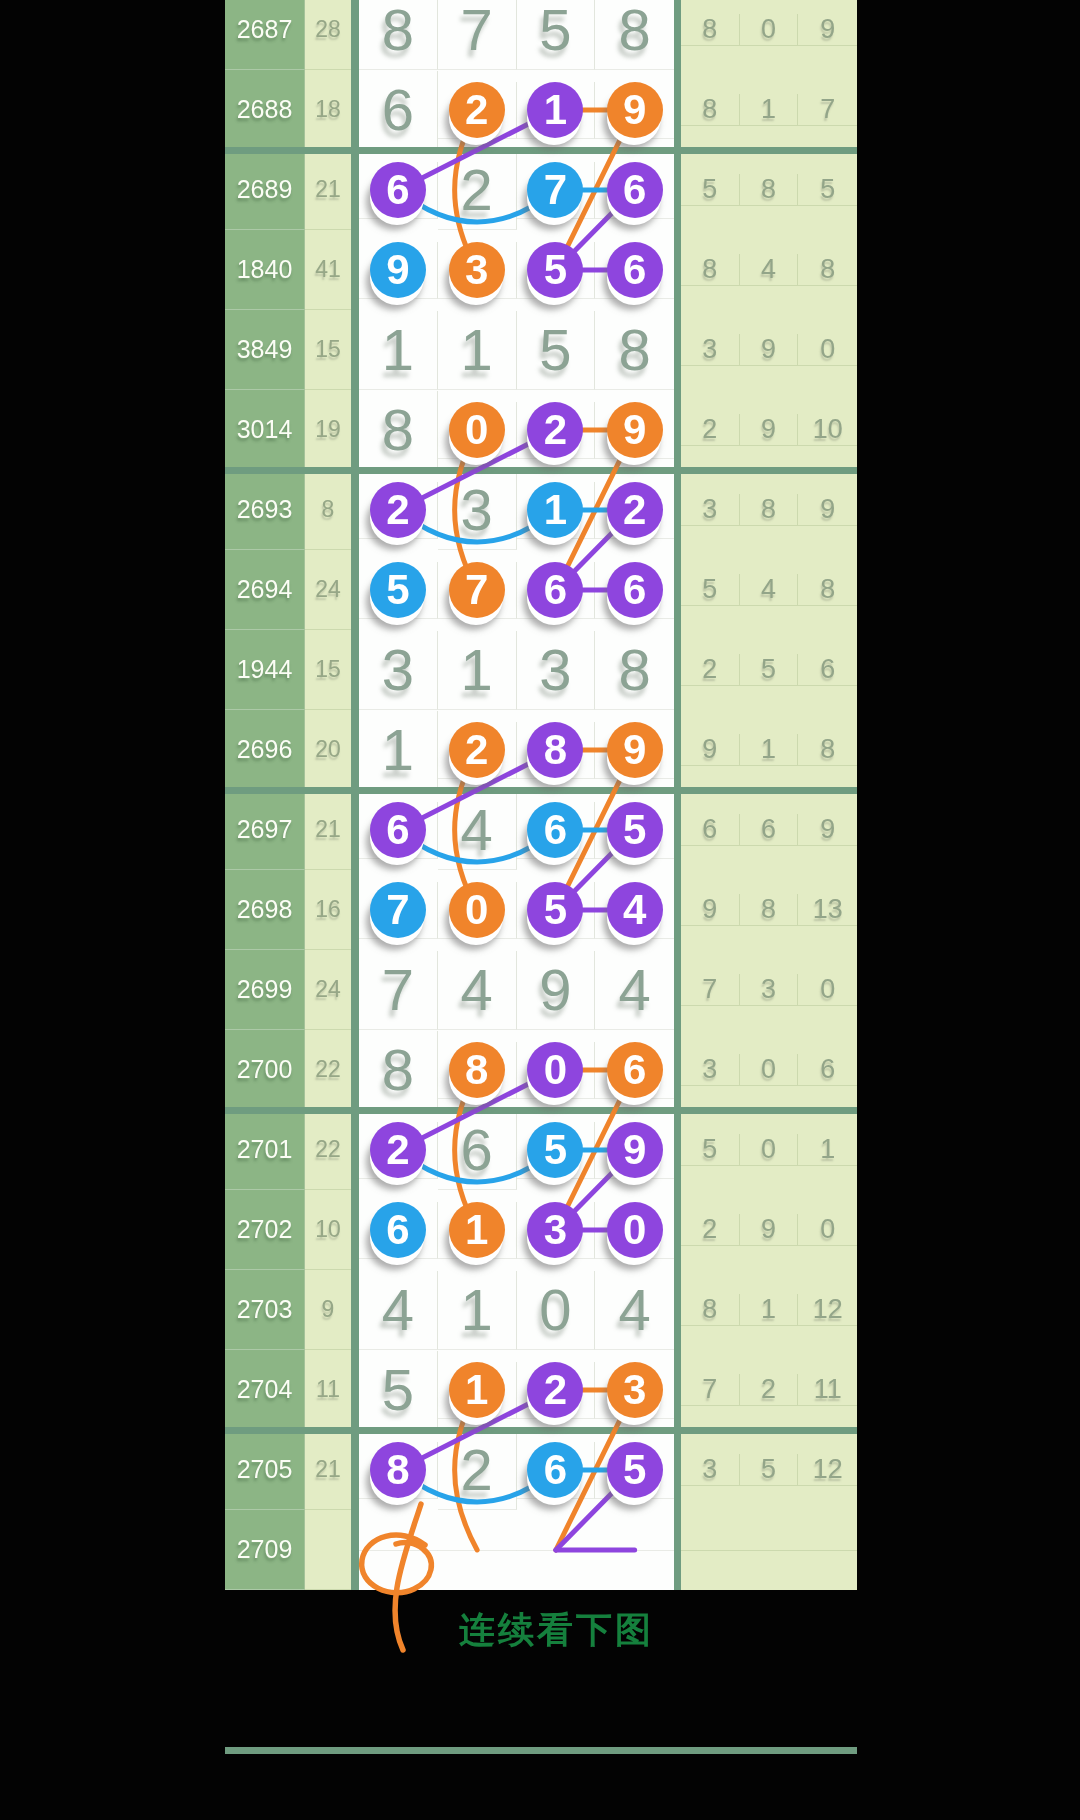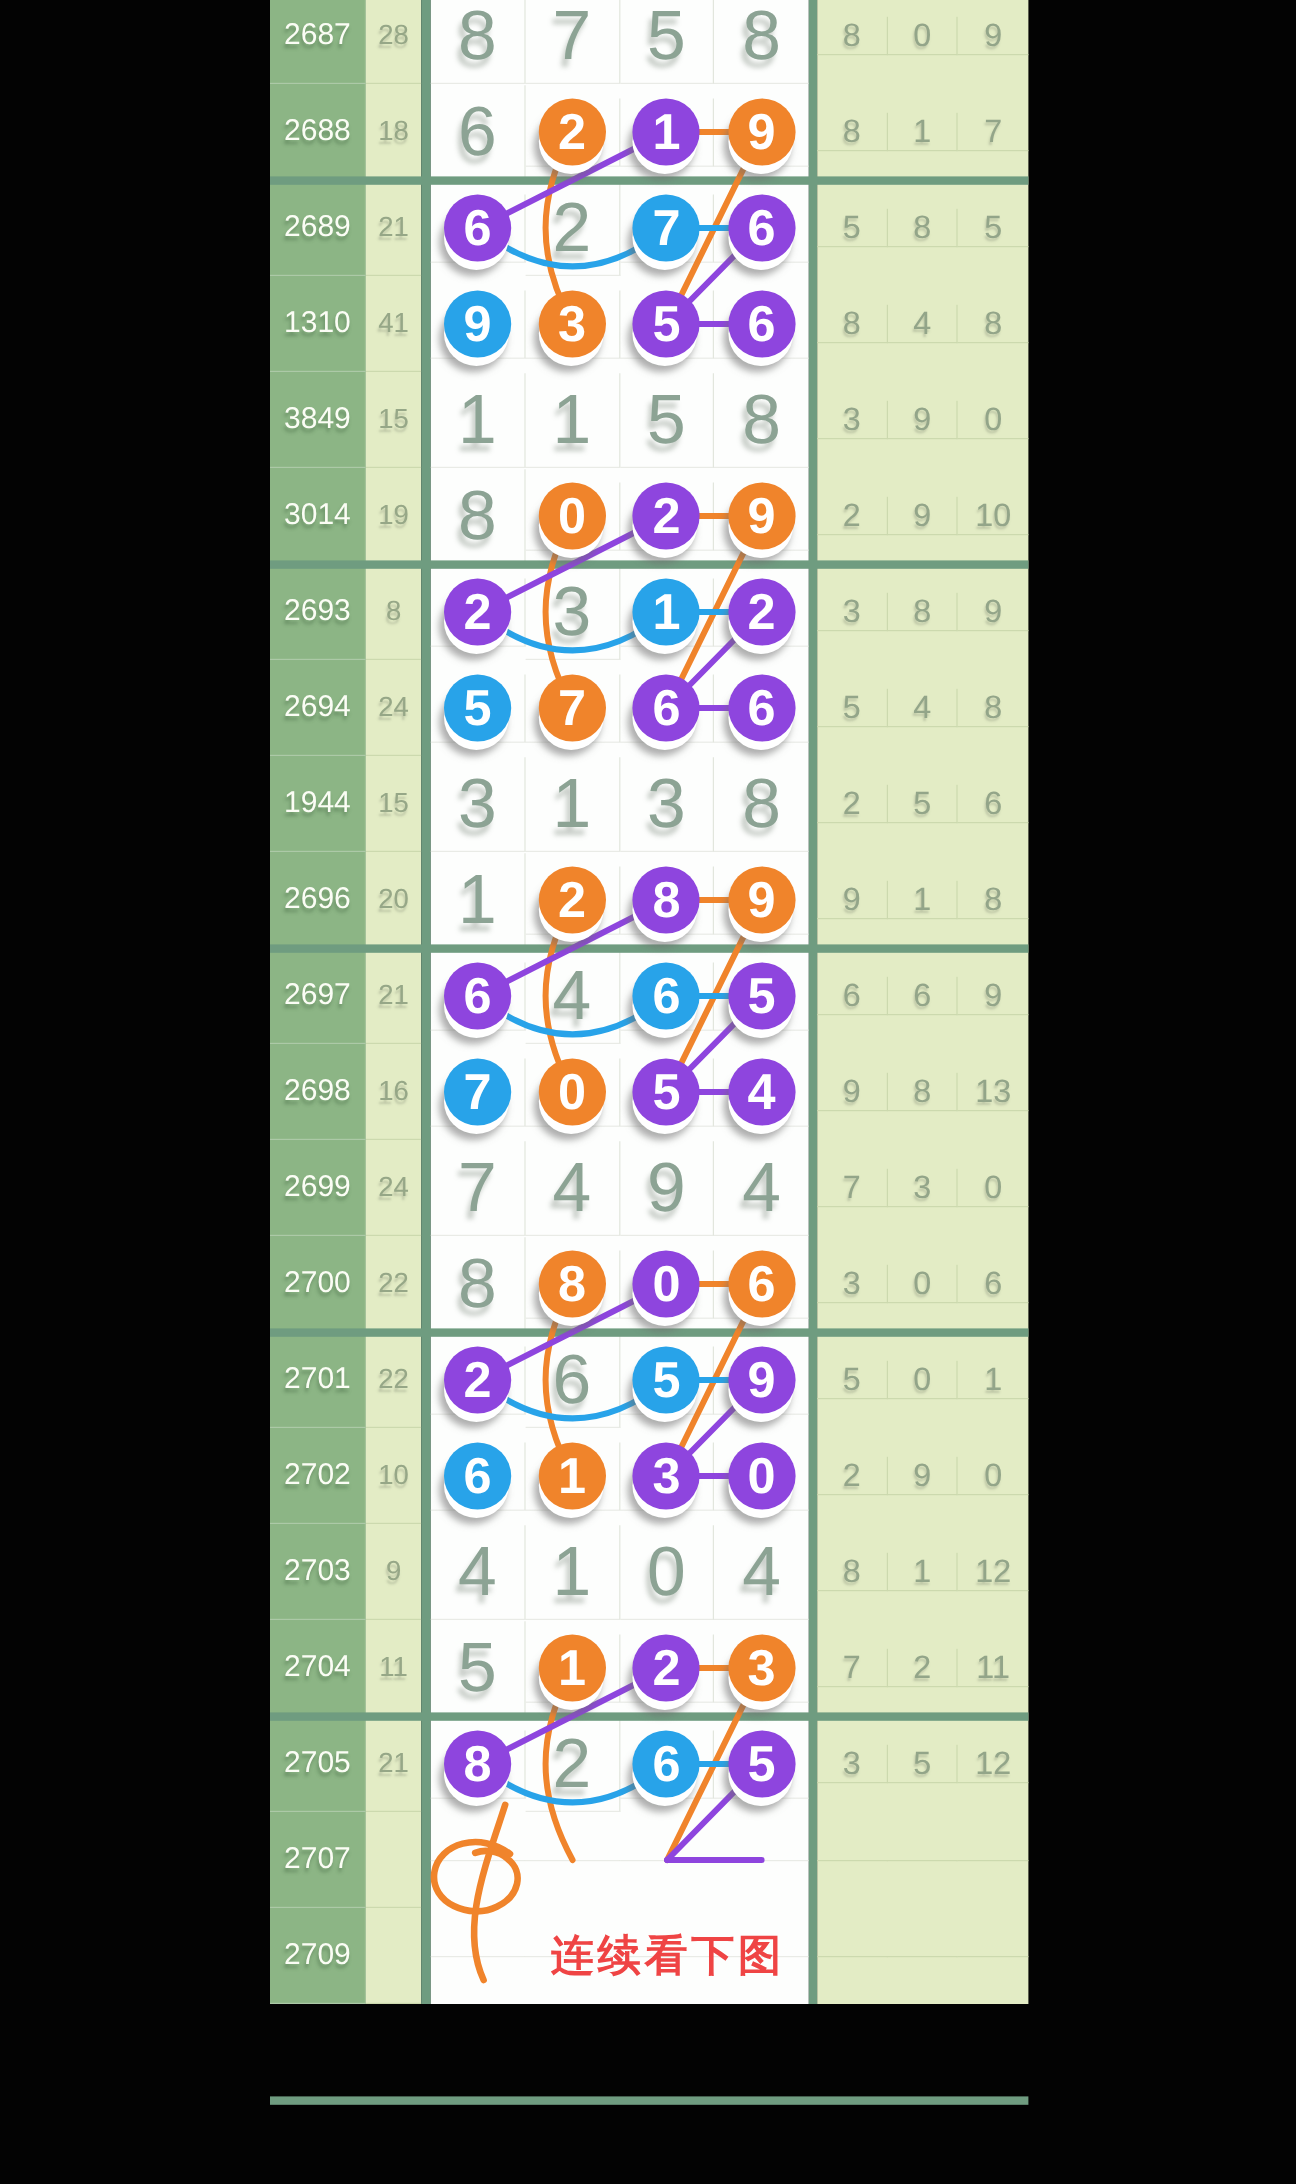--- a/index.html
+++ b/index.html
@@ -26,21 +26,21 @@
   .dg{font-size:58px;font-weight:400;color:#8ca394;line-height:78px;
       text-shadow:-3px 7px 4px rgba(125,135,125,.42);}
   .circle{position:relative;z-index:4;width:56px;height:56px;border-radius:50%;
           display:flex;align-items:center;justify-content:center;
           font-size:42px;font-weight:bold;color:#fff;
           box-shadow:-1px 8px 0 -1px #ffffff,-4px 12px 6px rgba(110,110,110,.55);}
   .hsep{position:absolute;left:0;width:632px;height:7px;background:#6f9c80;z-index:2;}
   #wires{position:absolute;left:0;top:0;z-index:3;pointer-events:none;}
   #note{position:absolute;left:359px;top:1592px;width:315px;height:76px;z-index:5;
         display:flex;align-items:center;justify-content:center;
-        font-size:36px;font-weight:bold;color:#ef4444;letter-spacing:3px;padding-left:40px;}
+        font-size:36px;font-weight:bold;color:#15803d;letter-spacing:3px;padding-left:40px;}
 </style>
 </head>
 <body>
 
 <div id="stage">
   <div id="grid">
       <div class="row">
         <div class="cell c-period">2687</div>
         <div class="cell c-count">28</div>
         <div class="cell vsep1"></div>
@@ -110,21 +110,21 @@
           </div>
         </div>
         <div class="cell vsep2"></div>
         <div class="cell c-right">
           <div class="cell scell">5</div>
           <div class="cell scell">8</div>
           <div class="cell scell">5</div>
         </div>
       </div>
       <div class="row">
-        <div class="cell c-period">1310</div>
+        <div class="cell c-period">1840</div>
         <div class="cell c-count">41</div>
         <div class="cell vsep1"></div>
         <div class="cell c-white">
           <div class="cell wcell">
             <div class="circle" style="background: rgb(40, 163, 233);">9</div>
           </div>
           <div class="cell wcell">
             <div class="circle" style="background: rgb(240, 132, 43);">3</div>
           </div>
           <div class="cell wcell">
@@ -511,37 +511,20 @@
           </div>
           <div class="cell wcell">
             <div class="circle" style="background: rgb(142, 69, 222);">5</div>
           </div>
         </div>
         <div class="cell vsep2"></div>
         <div class="cell c-right">
           <div class="cell scell">3</div>
           <div class="cell scell">5</div>
           <div class="cell scell">12</div>
-        </div>
-      </div>
-      <div class="row">
-        <div class="cell c-period">2707</div>
-        <div class="cell c-count"></div>
-        <div class="cell vsep1"></div>
-        <div class="cell c-white">
-          <div class="cell wcell"></div>
-          <div class="cell wcell"></div>
-          <div class="cell wcell"></div>
-          <div class="cell wcell"></div>
-        </div>
-        <div class="cell vsep2"></div>
-        <div class="cell c-right">
-          <div class="cell scell"></div>
-          <div class="cell scell"></div>
-          <div class="cell scell"></div>
         </div>
       </div>
       <div class="hsep" style="top: 1757px;"></div>
       <div class="row">
         <div class="cell c-period">2709</div>
         <div class="cell c-count"></div>
         <div class="cell vsep1"></div>
         <div class="cell c-white">
           <div class="cell wcell"></div>
           <div class="cell wcell"></div>

